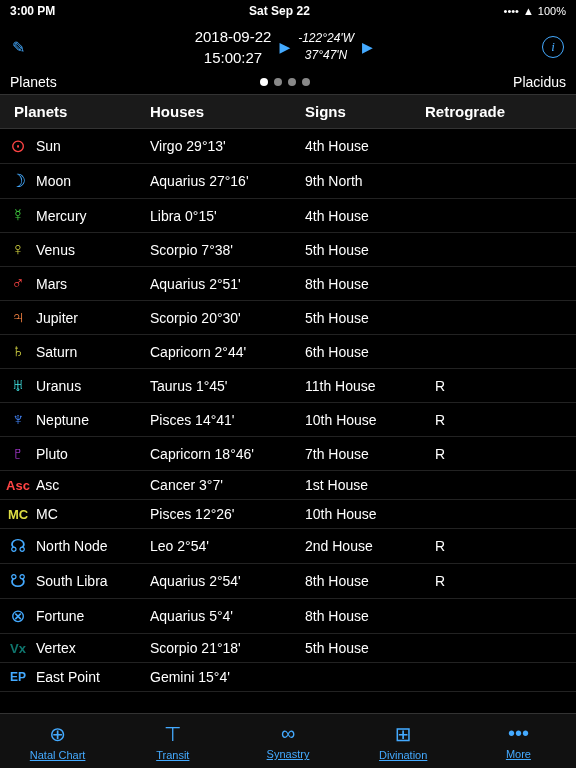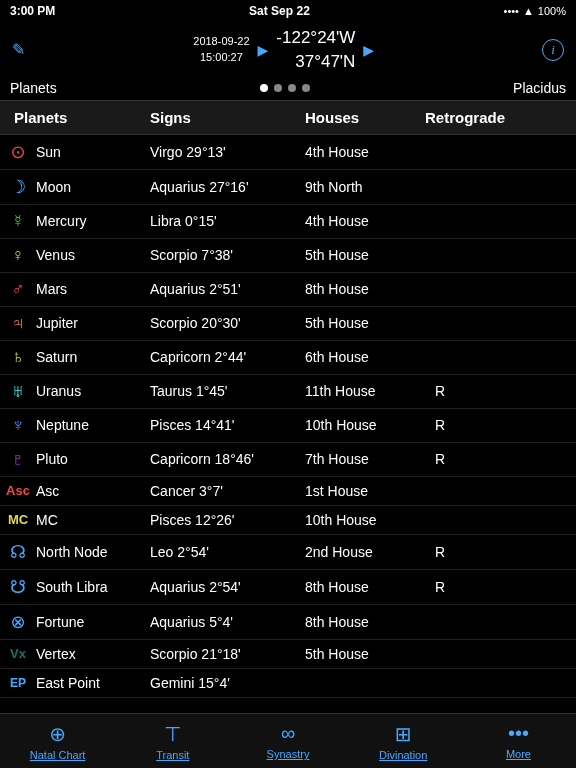--- a/index.html
+++ b/index.html
@@ -188,24 +188,24 @@
     <span>••••</span>
     <span>▲</span>
     <span>100%</span>
   </div>
 </div>
 
 <div class="top-nav">
   <span class="edit-icon">✎</span>
   <div class="top-nav-center">
     <div class="top-nav-arrows">
-      <span style="font-size:11px; white-space:pre; text-align:center; line-height:1.4;">2018-09-22
+      <span style="font-size:15px; white-space:pre; text-align:center; line-height:1.4;">2018-09-22
 15:00:27</span>
       <span class="nav-arrow">▶</span>
-      <span style="font-size:17px; white-space:pre; text-align:right; line-height:1.4;">-122°24'W
+      <span style="font-size:12px; white-space:pre; text-align:center; line-height:1.4;font-style:italic;">-122°24'W
 37°47'N</span>
       <span class="nav-arrow">▶</span>
     </div>
   </div>
   <div class="info-circle">
     <span>i</span>
   </div>
 </div>
 
 <div class="dots-row">
@@ -214,22 +214,22 @@
     <div class="dot active"></div>
     <div class="dot"></div>
     <div class="dot"></div>
     <div class="dot"></div>
   </div>
   <span>Placidus</span>
 </div>
 
 <div class="table-header">
   <div class="th">Planets</div>
+  <div class="th">Houses</div>
   <div class="th">Signs</div>
-  <div class="th">Houses</div>
   <div class="th">Retrograde</div>
 </div>
 
 <div class="table-scroll" id="planets-table">
     <div class="planet-row">
     <div class="planet-cell">
       <span class="planet-symbol sym-sun">⊙</span>
       <span class="planet-name">Sun</span>
     </div>
     <div class="sign-cell">Virgo 29°13'</div>

